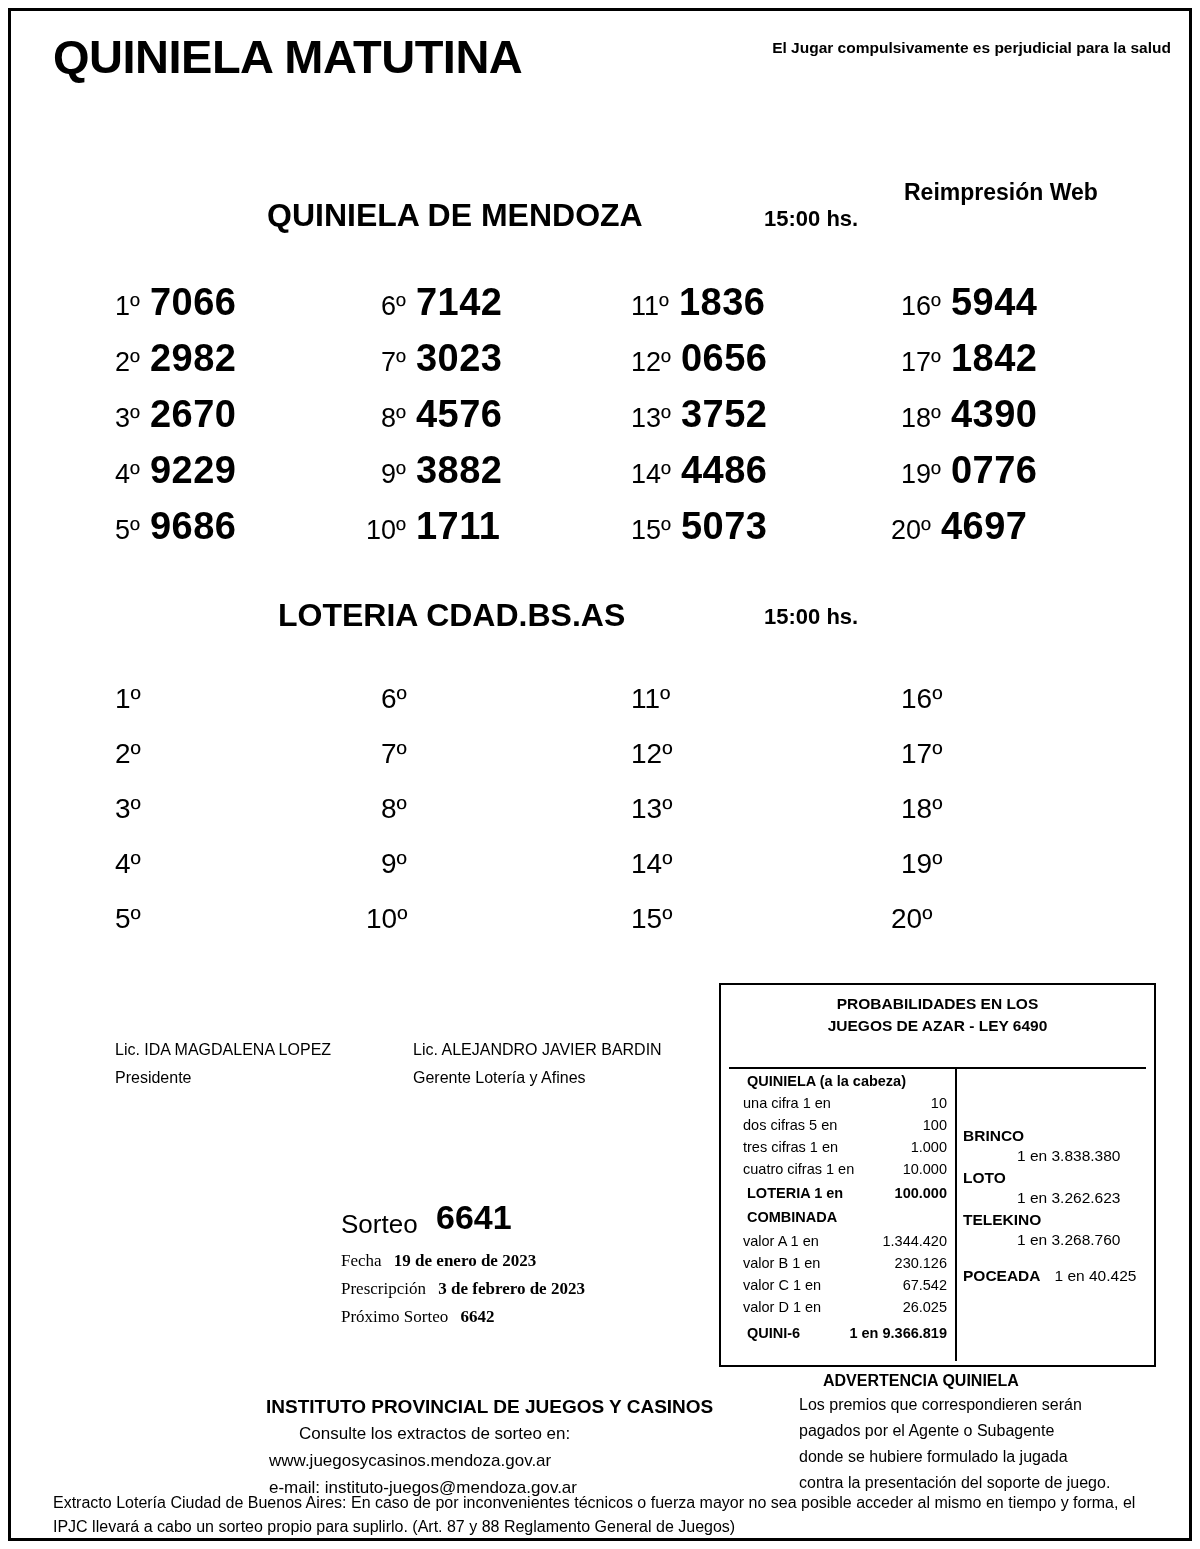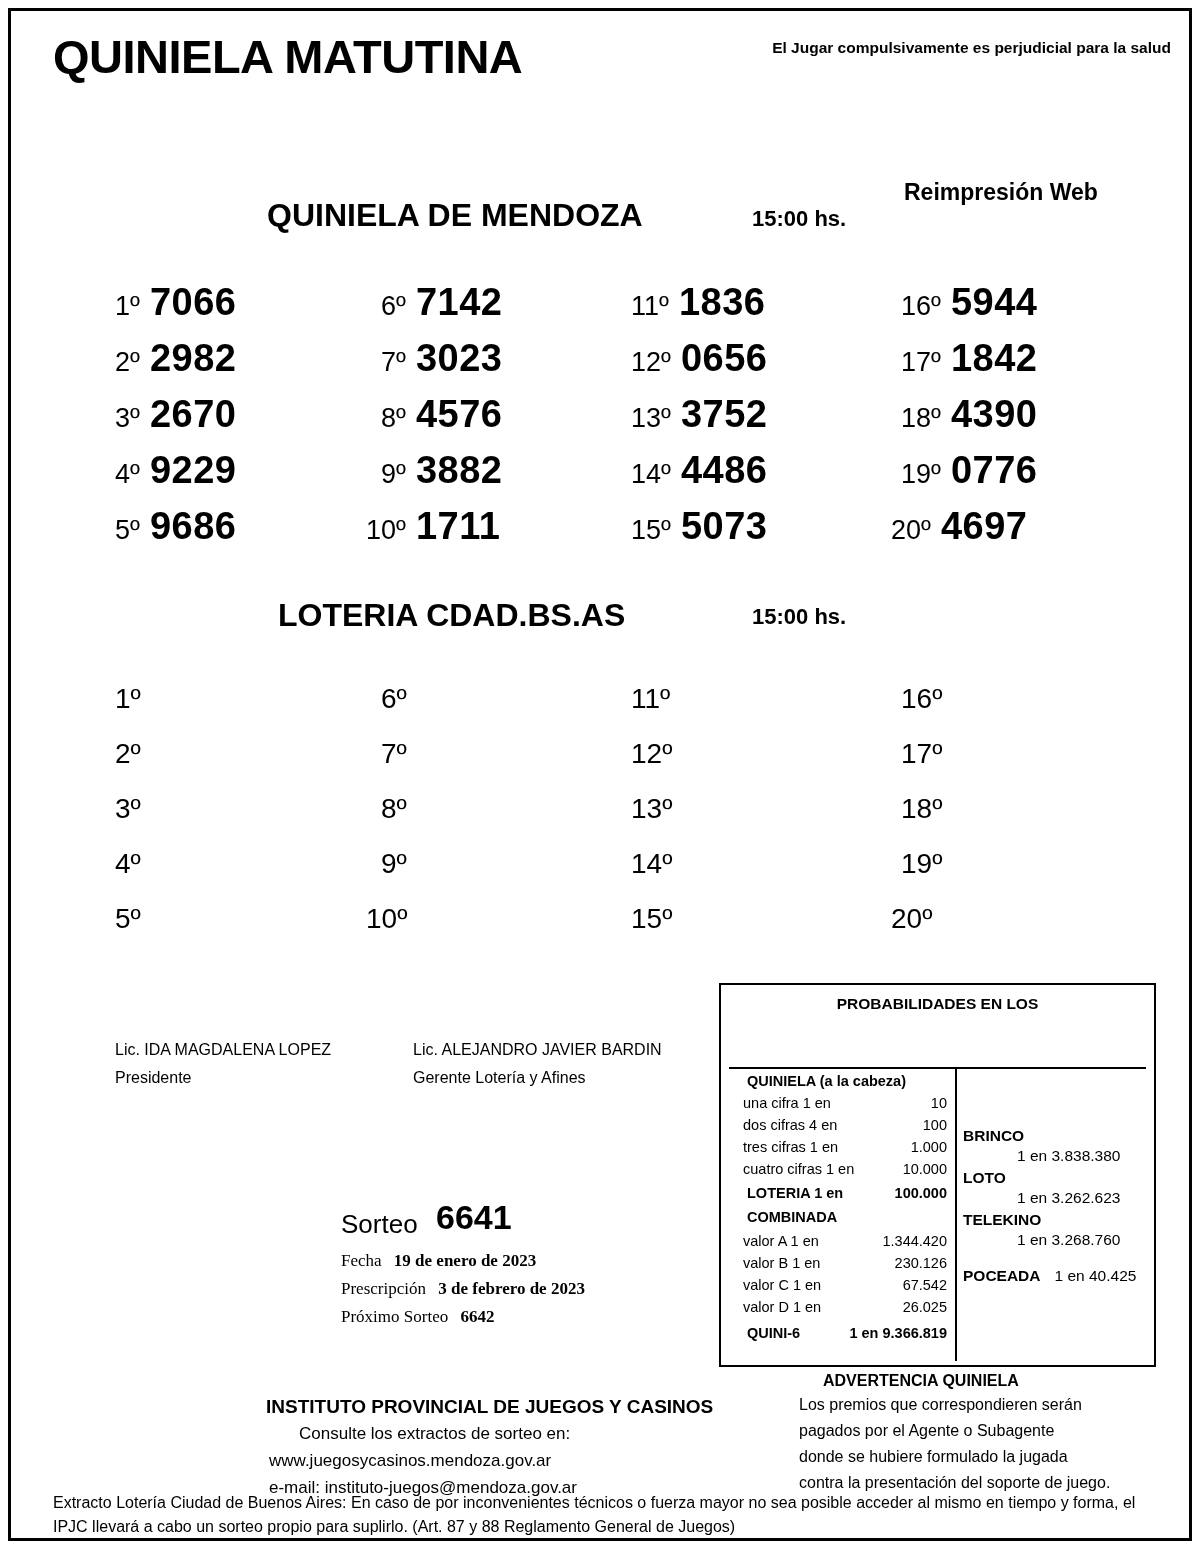--- a/index.html
+++ b/index.html
@@ -70,20 +70,21 @@
     position: absolute;
     font-size: 32px;
     font-weight: bold;
     white-space: nowrap;
   }
   .sec-time {
     position: absolute;
     font-size: 22px;
     font-weight: bold;
     white-space: nowrap;
+    margin-left: 12px;
   }
   .reprint {
     position: absolute;
     font-size: 23px;
     font-weight: bold;
     white-space: nowrap;
   }
 
   .grid {
     position: absolute;
@@ -449,34 +450,35 @@
         <b style="margin-left:8px;">3 de febrero de 2023</b>
       </div>
       <div class="meta-row" style="left:330px; top:1296px;">
         <span>Próximo Sorteo</span>
         <b style="margin-left:8px;">6642</b>
       </div>
 
       <div class="prob-box">
         <div class="prob-title">
           <div>PROBABILIDADES EN LOS</div>
+          <div>JUEGOS DE AZAR - LEY 6490</div>
         </div>
         <div class="prob-divider"></div>
 
         <div class="prob-left">
           <div class="pl-row bold" style="top:4px;">
               <span class="lbl">QUINIELA (a la cabeza)</span>
               <span class="val"></span>
             </div>
           <div class="pl-row" style="top:26px;">
               <span class="lbl ind">una cifra  1 en</span>
               <span class="val">10</span>
             </div>
           <div class="pl-row" style="top:48px;">
-              <span class="lbl ind">dos cifras 4 en</span>
+              <span class="lbl ind">dos cifras 5 en</span>
               <span class="val">100</span>
             </div>
           <div class="pl-row" style="top:70px;">
               <span class="lbl ind">tres cifras 1 en</span>
               <span class="val">1.000</span>
             </div>
           <div class="pl-row" style="top:92px;">
               <span class="lbl ind">cuatro cifras 1 en</span>
               <span class="val">10.000</span>
             </div>

